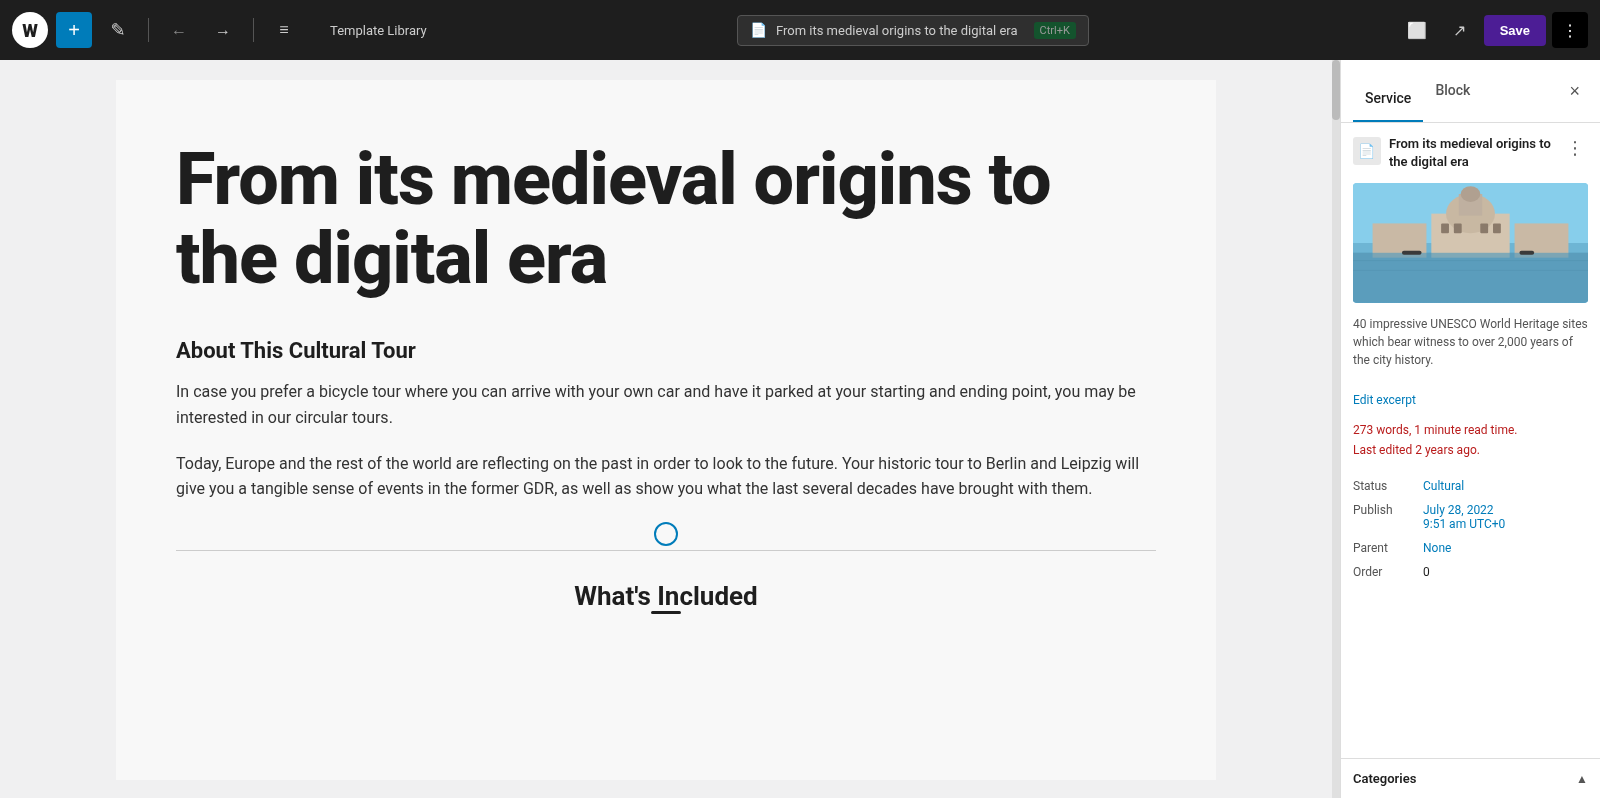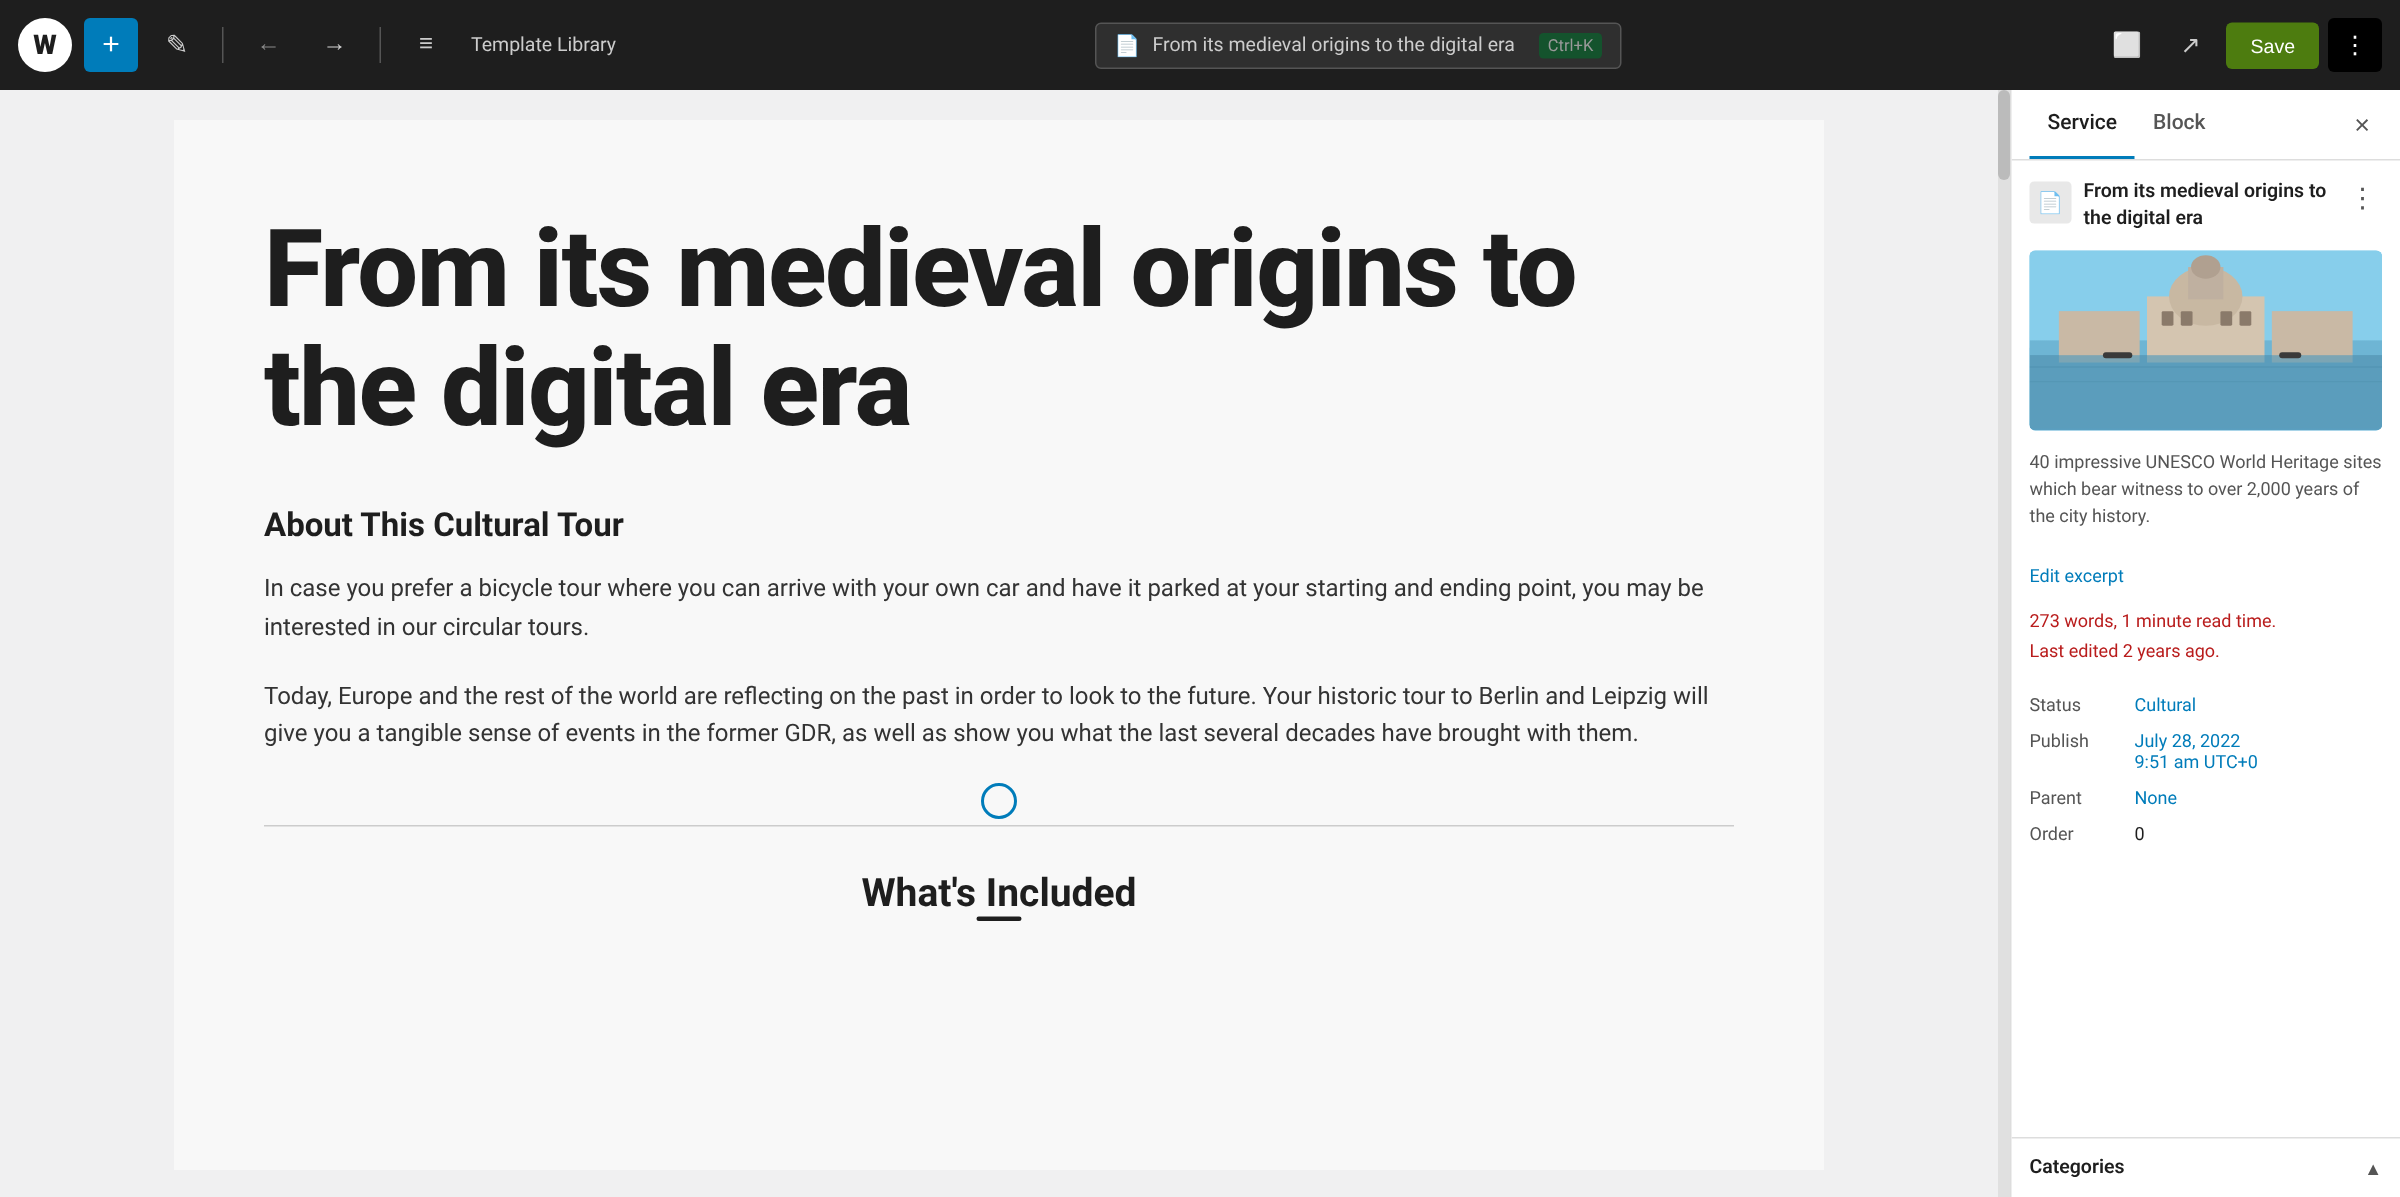--- a/index.html
+++ b/index.html
@@ -23,40 +23,40 @@
     .toolbar-btn.secondary {
       background: transparent; color: #ccc; font-size: 16px;
     }
     .toolbar-icon-btn {
       width: 36px; height: 36px; border-radius: 4px; border: none;
       background: transparent; color: #ccc; cursor: pointer;
       display: flex; align-items: center; justify-content: center; font-size: 16px;
     }
     .toolbar-divider { width: 1px; height: 24px; background: #555; margin: 0 4px; }
     .template-label {
-      color: #ccc; font-size: 13px; margin-left: 4px;
+      color: #ccc; font-size: 13px; margin-left: 20px;
     }
     .toolbar-center {
       flex: 1; display: flex; justify-content: center;
     }
     .command-bar {
       display: flex; align-items: center; gap: 8px;
       background: #2f2f2f; border: 1px solid #555; border-radius: 4px;
       padding: 6px 12px; cursor: pointer; color: #ccc; font-size: 13px;
     }
     .command-bar .shortcut {
       color: #999; font-size: 11px; margin-left: 8px;
       background: #14532d; padding: 2px 6px; border-radius: 3px;
     }
     .toolbar-right {
       display: flex; align-items: center; gap: 6px;
     }
     .save-btn {
-      background: #4d7c0f; color: white; border: none; border-radius: 4px;
-      padding: 8px 16px; font-size: 13px; font-weight: 400; cursor: pointer;
+      background: #4c1d95; color: white; border: none; border-radius: 4px;
+      padding: 8px 16px; font-size: 13px; font-weight: 700; cursor: pointer;
     }
     .toolbar-icon-dark {
       width: 36px; height: 36px; background: #000; border-radius: 4px;
       display: flex; align-items: center; justify-content: center;
       color: white; font-size: 16px; cursor: pointer; border: none;
     }
 
     
     .main-area {
       display: flex; flex: 1; overflow: hidden;
@@ -115,21 +115,21 @@
       display: flex; flex-direction: column; flex-shrink: 0; overflow-y: auto;
     }
     .sidebar-tabs {
       display: flex; border-bottom: 1px solid #ddd; padding: 0 12px;
       align-items: center; gap: 0;
     }
     .sidebar-tab {
       padding: 14px 12px; font-size: 14px; cursor: pointer; border-bottom: 2px solid transparent;
       color: #555; font-weight: 500;
     }
-    .sidebar-tab.active { border-bottom-color: #007cba; color: #1e1e1e; }
+    .sidebar-tab.active { border-bottom-color: #007cba; color: #1e1e1e; margin-top: 16px; }
     .sidebar-close {
       margin-left: auto; background: none; border: none; font-size: 18px;
       cursor: pointer; color: #555; padding: 8px;
     }
     .sidebar-body { padding: 12px; flex: 1; }
 
     .doc-header {
       display: flex; align-items: flex-start; gap: 8px; margin-bottom: 12px;
     }
     .doc-icon {

